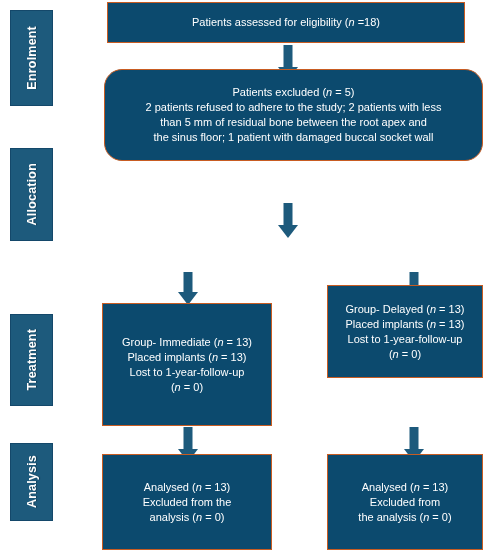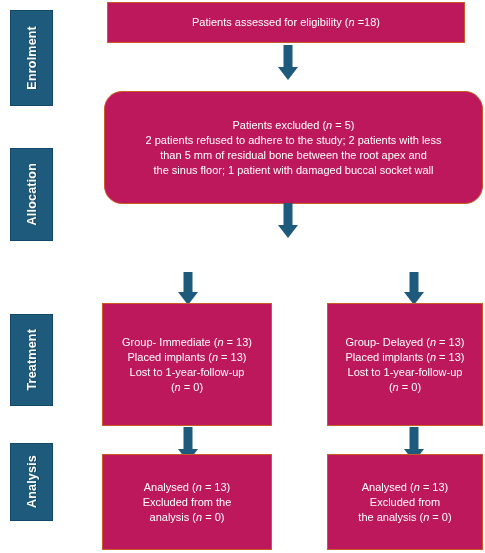--- a/index.html
+++ b/index.html
@@ -35,21 +35,21 @@
     letter-spacing: 0.2px;
     writing-mode: vertical-rl;
     transform: rotate(180deg);
     white-space: nowrap;
     text-shadow: 0 1px 1px rgba(0,0,0,0.35);
   }
 
   
   .node {
     position: absolute;
-    background: #be185d;
+    background: #0c4a6e;
     border: 1px solid #c85c22;
     box-sizing: border-box;
     display: flex;
     align-items: center;
     justify-content: center;
     text-align: center;
     color: #ffffff;
     font-size: 11px;
     line-height: 15px;
     padding: 2px 8px;
@@ -112,21 +112,21 @@
 
   <div class="node" style="left:107px; top:2px; width:358px; height:41px;">
     <span class="txt">Patients assessed for eligibility (<em>n</em> =18)</span>
   </div>
 
   <div class="arrow" style="left:276px; top:45px; width:24px; height:35px;">
     <div class="shaft" style="height:24px;"></div>
     <div class="head"></div>
   </div>
 
-  <div class="node rounded" style="left:104px; top:91px; width:379px; height:113px;">
+  <div class="node rounded" style="left:104px; top:69px; width:379px; height:92px;">
     <span class="txt">Patients excluded (<em>n</em> = 5)<br>2 patients refused to adhere to the study; 2 patients with less<br>than 5 mm of residual bone between the root apex and<br>the sinus floor; 1 patient with damaged buccal socket wall</span>
   </div>
 
   <div class="arrow" style="left:276px; top:203px; width:24px; height:35px;">
     <div class="shaft" style="height:24px;"></div>
     <div class="head"></div>
   </div>
 
 
   <div class="arrow" style="left:176px; top:272px; width:24px; height:33px;">
@@ -136,21 +136,21 @@
 
   <div class="arrow" style="left:402px; top:272px; width:24px; height:33px;">
     <div class="shaft" style="height:22px;"></div>
     <div class="head"></div>
   </div>
 
   <div class="node" style="left:102px; top:303px; width:170px; height:123px;">
     <span class="txt">Group- Immediate (<em>n</em> = 13)<br>Placed implants (<em>n</em> = 13)<br>Lost to 1-year-follow-up<br>(<em>n</em> = 0)</span>
   </div>
 
-  <div class="node" style="left:327px; top:303px; width:156px; height:123px;">
+  <div class="node" style="left:327px; top:285px; width:156px; height:93px;">
     <span class="txt">Group- Delayed (<em>n</em> = 13)<br>Placed implants (<em>n</em> = 13)<br>Lost to 1-year-follow-up<br>(<em>n</em> = 0)</span>
   </div>
 
   <div class="arrow" style="left:176px; top:427px; width:24px; height:35px;">
     <div class="shaft" style="height:24px;"></div>
     <div class="head"></div>
   </div>
 
   <div class="arrow" style="left:402px; top:427px; width:24px; height:35px;">
     <div class="shaft" style="height:24px;"></div>

